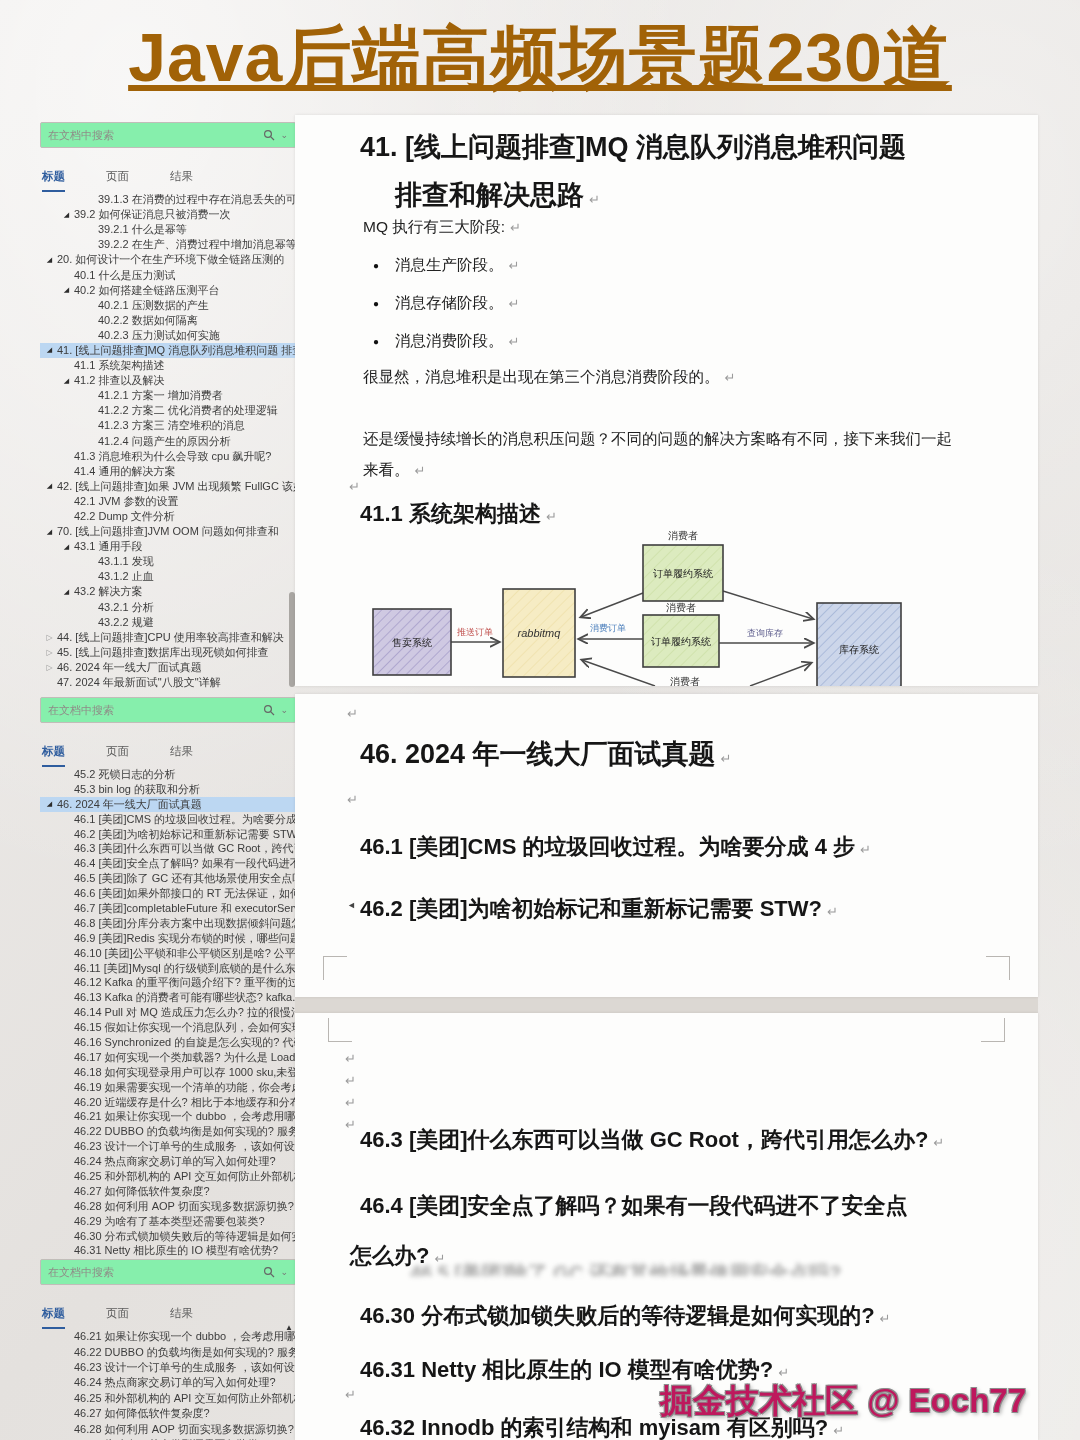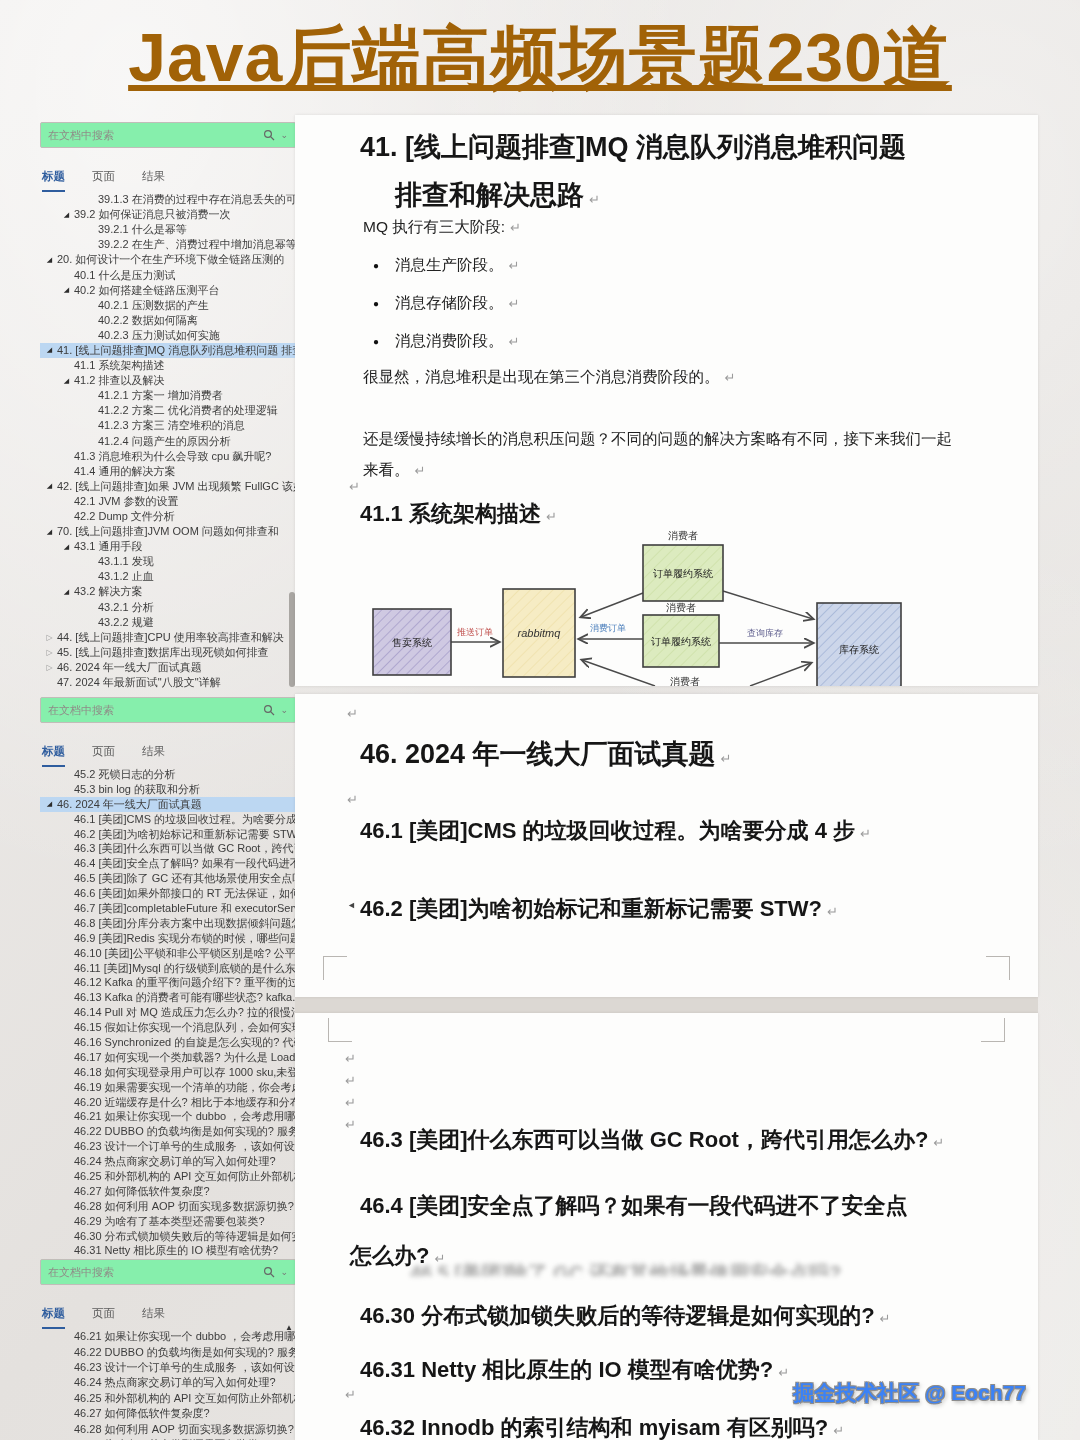--- a/index.html
+++ b/index.html
@@ -28,21 +28,21 @@
   #panel3 { top:1144px; height:181px; }
 
   .search-box { height:26px; background:#86efac; border:1px solid #c1bdb9; border-radius:2px;
     display:flex; align-items:center; padding:0 7px; margin-bottom:20px; }
   .search-box input { flex:1; border:none; outline:none; background:transparent;
     font-size:11px; color:#444; font-family:"Liberation Sans",sans-serif; }
   .search-box input::placeholder { color:#8f8b87; }
   .search-icons { display:flex; align-items:center; gap:5px; }
   .chev { font-size:9px; color:#777; line-height:1; }
 
-  .tabs { display:flex; gap:27px; padding:1px 2px 0 2px; font-size:11.5px; color:#5c5c5c; height:24px; }
+  .tabs { display:flex; gap:41px; padding:1px 2px 0 2px; font-size:11.5px; color:#5c5c5c; height:24px; }
   .tab { cursor:default; padding-bottom:4px; }
   .tab.active { color:#2f5d9e; font-weight:bold; border-bottom:2px solid #2f5d9e; }
 
   .nav-list { position:relative; }
   .nav-row { display:flex; align-items:center; height:15.4px; font-size:11px; color:#3c3c3c;
     white-space:nowrap; overflow:hidden; }
   #panel1 .nav-row { height:15.1px; }
   #panel2 .nav-row { height:14.9px; }
   .nav-row .arr { flex:0 0 15px; width:15px; text-align:center; font-size:7px; color:#2c2c2c; }
   .nav-row .arr.col { color:#9a9a9a; font-size:8px; }
@@ -74,21 +74,21 @@
 
   .corner { position:absolute; width:24px; height:24px; }
   .c-tl { border-top:1px solid #b9b6b2; border-left:1px solid #b9b6b2; }
   .c-tr { border-top:1px solid #b9b6b2; border-right:1px solid #b9b6b2; }
   .c-bl { border-bottom:1px solid #b9b6b2; border-left:1px solid #b9b6b2; }
   .c-br { border-bottom:1px solid #b9b6b2; border-right:1px solid #b9b6b2; }
 
   .blur-line { position:absolute; font-size:20px; font-weight:bold; color:#555;
     filter:blur(2.5px); opacity:.55; white-space:nowrap; height:16px; overflow:hidden; }
 
-  .watermark { position:absolute; font-size:21px; font-weight:bold; color:#3b82f6; white-space:nowrap;
+  .watermark { position:absolute; font-size:33px; font-weight:bold; color:#be185d; white-space:nowrap;
     text-shadow:1px 1px 0 #8d8d8d,-1px -1px 0 #8d8d8d,1px -1px 0 #8d8d8d,-1px 1px 0 #8d8d8d,2px 2px 4px rgba(0,0,0,.35); }
 
   svg text { font-family:"Liberation Sans",sans-serif; }
 </style>
 </head>
 <body>
 
 <div class="banner">
   <div class="title">Java后端高频场景题230道</div>
 </div>
@@ -545,21 +545,21 @@
 </div>
 
 <div class="band"></div>
 
 <div class="page" id="page2">
   <div class="pmark" style="left:52px; top:12px;">↵</div>
   <div class="h1" style="left:65px; top:42px;">
     <span>46.  2024 年一线大厂面试真题</span><span class="pilcrow">↵</span>
   </div>
   <div class="pmark" style="left:52px; top:98px;">↵</div>
-  <div class="h2" style="left:65px; top:122px;">
+  <div class="h2" style="left:65px; top:138px;">
     <span>46.1 [美团]CMS 的垃圾回收过程。为啥要分成 4 步</span><span class="pilcrow">↵</span>
   </div>
   <span class="sidemark" style="left:52px; top:206px;">◄</span>
   <div class="h2" style="left:65px; top:200px;">
     <span>46.2 [美团]为啥初始标记和重新标记需要 STW?</span><span class="pilcrow">↵</span>
   </div>
   <div class="corner c-tl" style="left:28px; top:262px;"></div>
   <div class="corner c-tr" style="left:691px; top:262px;"></div>
 </div>
 

